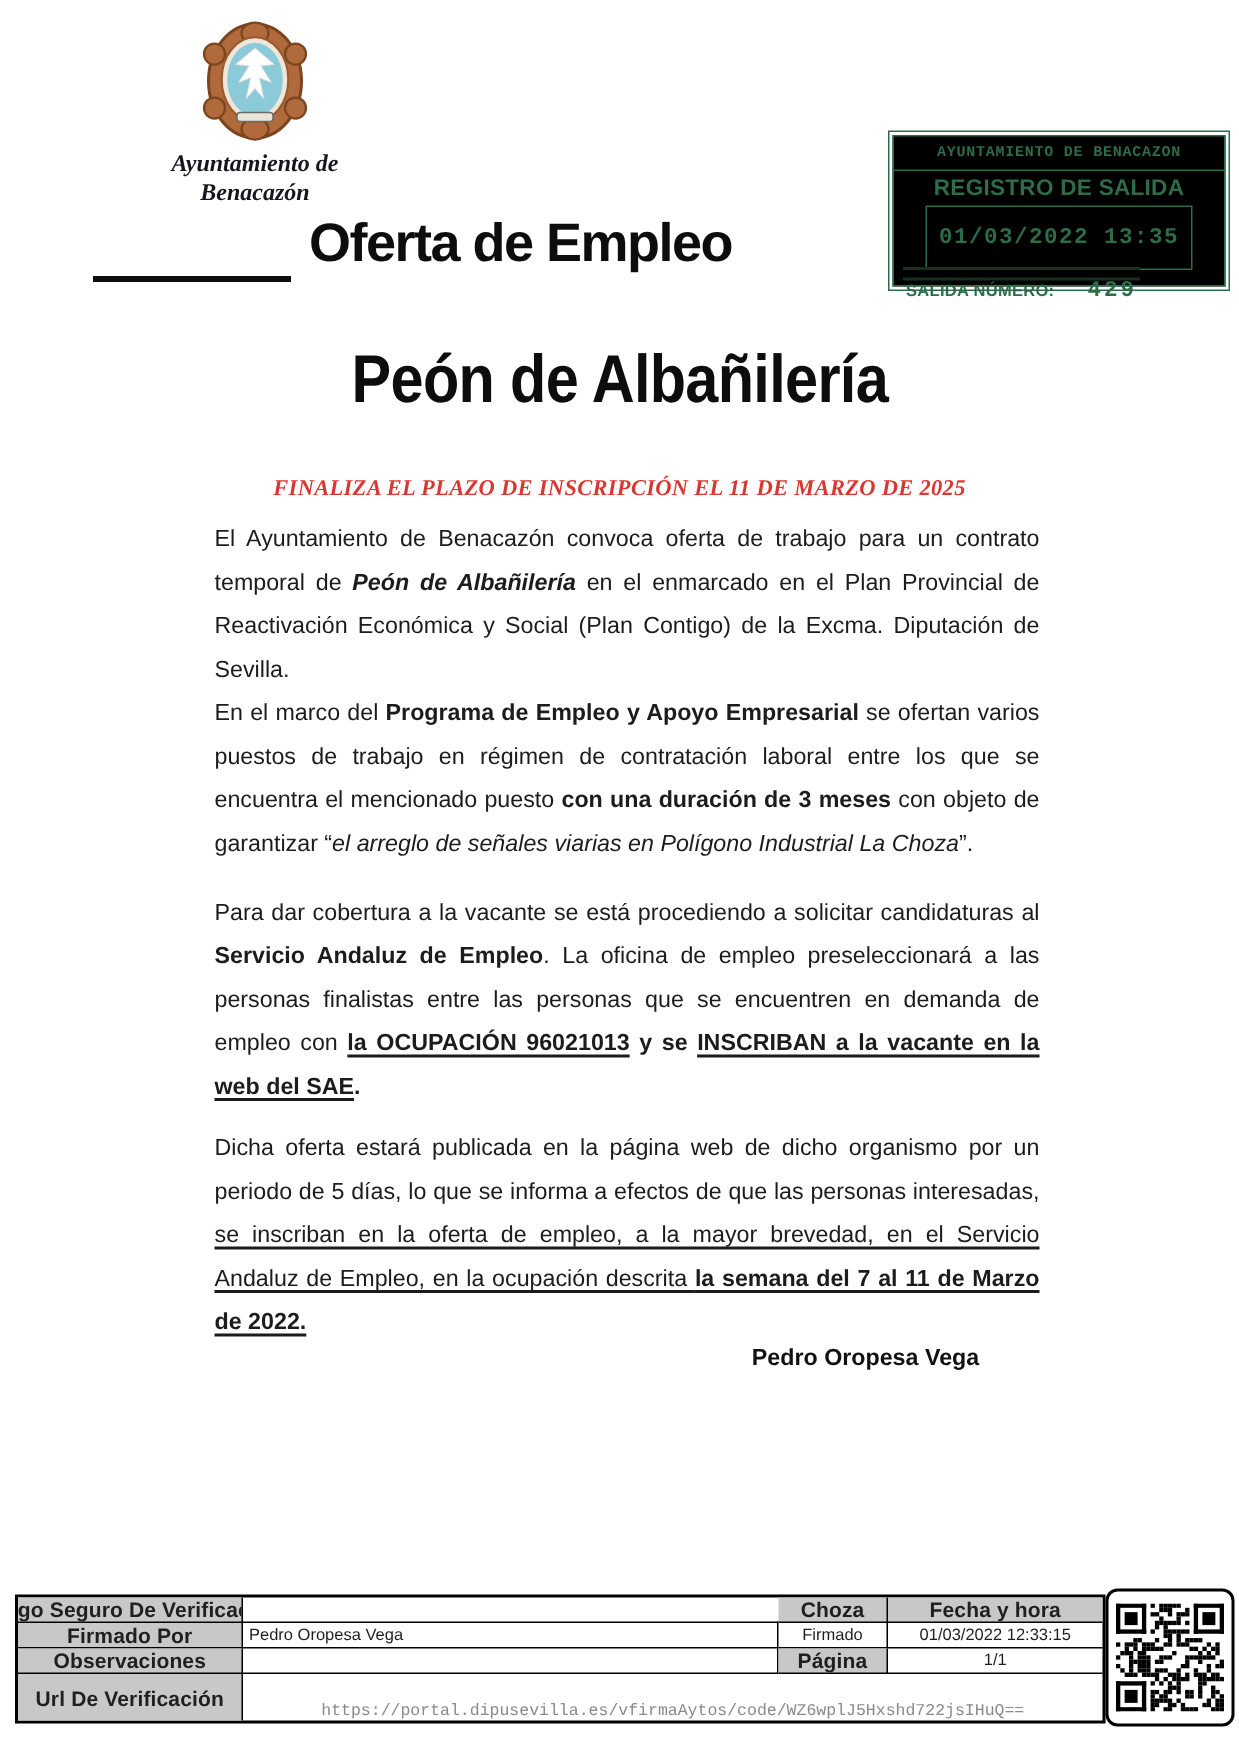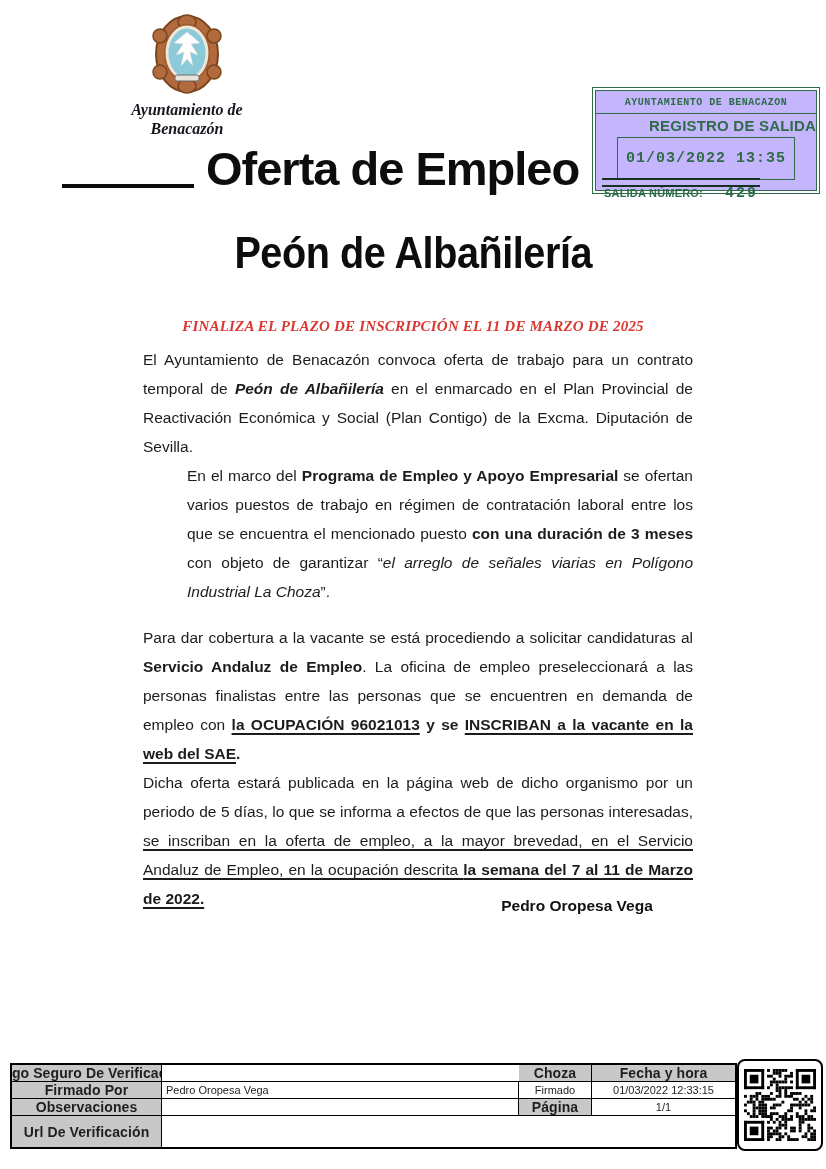--- a/index.html
+++ b/index.html
@@ -1,72 +1,72 @@
 <!DOCTYPE html>
 <html><head>
 <meta charset="utf-8">
 <style>
   html,body{margin:0;padding:0;background:#fff;}
   .page{
     position:relative;width:826px;height:1169px;background:#fff;overflow:hidden;
     font-family:"Liberation Sans",sans-serif;color:#1f1f1f;
   }
   
-  .logo-wrap{position:absolute;left:87px;top:12px;width:200px;text-align:center;}
+  .logo-wrap{position:absolute;left:70px;top:12px;width:200px;text-align:center;}
   .logo-svg{display:block;margin:0 auto;}
   .logo-caption{
     font-family:"Liberation Serif",serif;font-style:italic;font-weight:bold;
     font-size:16px;line-height:19px;color:#16161f;margin-top:4px;
   }
   
   .stamp{
     position:absolute;left:595px;top:90px;width:220px;height:99px;
     border:1px solid #2e6b48;outline:1px solid #2e6b48;outline-offset:2px;
-    background:#c4b5fd;color:#2e6b48;z-index:1;
+    background:#000000;color:#2e6b48;z-index:1;
   }
   .stamp-org{
     font-family:"Liberation Mono",monospace;font-weight:bold;font-size:10px;
     letter-spacing:.5px;text-align:center;margin-top:6px;white-space:nowrap;
   }
   .stamp-divider{border-bottom:1px solid #2e6b48;margin-top:5px;}
-  .stamp-registry{font-weight:bold;font-size:15px;text-align:right;margin-top:3px;letter-spacing:.2px;}
+  .stamp-registry{font-weight:bold;font-size:15px;text-align:center;margin-top:3px;letter-spacing:.2px;}
   .stamp-datebox{
     width:176px;margin:3px auto 0;border:1px solid #2e6b48;text-align:center;
     font-family:"Liberation Mono",monospace;font-weight:bold;font-size:15px;
     letter-spacing:1px;padding:12px 0;white-space:nowrap;
   }
   .stamp-number-row{display:flex;align-items:baseline;justify-content:flex-start;margin:5px 0 0 8px;text-align:right;}
   .stamp-number-label{font-weight:bold;font-size:11px;letter-spacing:.2px;}
   .stamp-number-value{font-family:"Liberation Mono",monospace;font-weight:bold;font-size:15px;margin-left:22px;letter-spacing:2px;}
   .stamp-bar{position:absolute;left:6px;bottom:3px;width:158px;height:5px;
     border-top:2px solid #18301f;border-bottom:2px solid #18301f;}
   
   .title-rule{position:absolute;left:62px;top:184px;width:132px;height:4px;background:#0d0d0d;}
   .doc-title{
     position:absolute;left:206px;top:141px;margin:0;z-index:5;
-    font-size:47px;font-weight:bold;letter-spacing:-1px;color:#0d0d0d;white-space:nowrap;
+    font-size:36px;font-weight:bold;letter-spacing:-1px;color:#0d0d0d;white-space:nowrap;
   }
   .doc-subtitle{position:absolute;left:0;top:227px;width:826px;text-align:center;margin:0;}
   .doc-subtitle span{
     display:inline-block;transform:scaleX(.88);transform-origin:center;
     font-size:45px;font-weight:bold;letter-spacing:-.5px;color:#0d0d0d;white-space:nowrap;
   }
   .deadline{
     position:absolute;left:0;top:318px;width:826px;text-align:center;
     font-family:"Liberation Serif",serif;font-weight:bold;font-style:italic;
     font-size:15px;color:#d93832;letter-spacing:.2px;
   }
   
   .body{
     position:absolute;left:143px;top:345px;width:550px;
     font-size:15.5px;line-height:29px;text-align:justify;color:#1c1c1c;
   }
   .body p{margin:0;}
-  .body p.p1{margin-bottom:17px;margin-left:44px;}
-  .body p.p2{}
+  .body p.p1{margin-bottom:17px;}
+  .body p.p2{margin-bottom:12px;}
   .body p.p3{margin-bottom:11px;}
   .b{font-weight:bold;}
   .i{font-style:italic;}
   .u{text-decoration:underline;text-decoration-thickness:1.5px;text-underline-offset:3px;}
   .closing{font-weight:bold;margin:0;padding-left:3px;text-align:left;}
   .signature{
     position:absolute;left:432px;top:897px;width:290px;text-align:center;
     font-weight:bold;font-size:15.5px;color:#111;
   }
   
@@ -158,20 +158,21 @@
     <div class="val-left">Pedro Oropesa Vega</div>
     <div class="val-center">Firmado</div>
     <div class="val-center lastcol">01/03/2022 12:33:15</div>
 
     <div class="lbl">Observaciones</div>
     <div class="val-left"></div>
     <div class="lbl">Página</div>
     <div class="val-center lastcol">1/1</div>
 
     <div class="lbl lastrow">Url De Verificación</div>
+    <div class="url-cell mono-gray lastrow lastcol">https://portal.dipusevilla.es/vfirmaAytos/code/WZ6wplJ5Hxshd722jsIHuQ==</div>
   </div>
 
   <div class="qr-box">
     <svg id="qr" width="72" height="72" viewBox="0 0 75 75">
         <rect x="24" y="0" width="3" height="3" fill="#000"></rect>
         <rect x="30" y="0" width="3" height="3" fill="#000"></rect>
         <rect x="33" y="0" width="3" height="3" fill="#000"></rect>
         <rect x="36" y="0" width="3" height="3" fill="#000"></rect>
         <rect x="39" y="0" width="3" height="3" fill="#000"></rect>
         <rect x="42" y="0" width="3" height="3" fill="#000"></rect>

